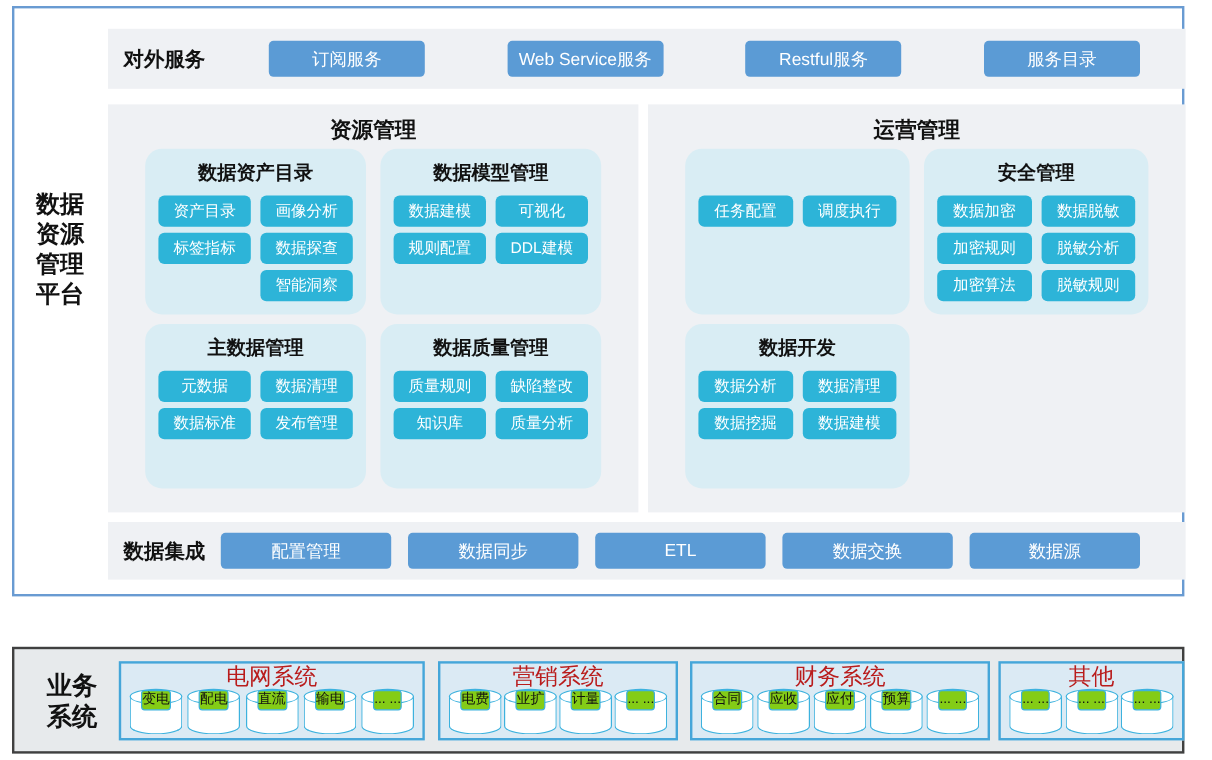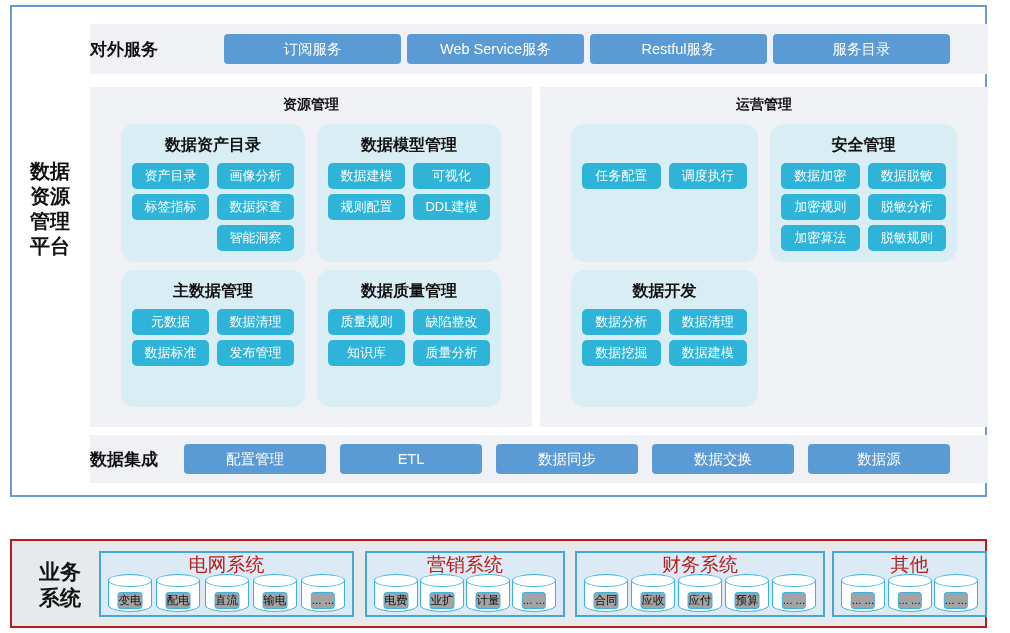--- a/index.html
+++ b/index.html
@@ -9,68 +9,68 @@
   
   .platform-box { position:absolute; left:10px; top:5px; width:977px; height:492px;
     border:2px solid #699bd2; background:#fff; }
   .platform-label { position:absolute; left:14px; top:152px; width:48px;
     font-size:20px; font-weight:bold; line-height:25px; text-align:center; white-space:pre-line; }
 
   .band { position:absolute; left:78px; width:898px; background:#eff1f4;
     display:flex; align-items:center; }
   .band.services { top:17px; height:50px; }
   .band.integration { top:428px; height:48px; }
-  .section-label { flex:none; width:82px; font-size:17px; font-weight:bold; }
+  .section-label { flex:none; width:82px; padding-left:13px; font-size:17px; font-weight:bold; }
   .band-buttons { flex:1; display:flex; justify-content:space-between; align-items:center; }
   .band.services   .band-buttons { padding:0 38px 0 52px; }
   .band.integration .band-buttons { padding:0 38px 0 12px; }
-  .svc-btn { width:177px; height:30px; background:#5b9bd5; color:#fff; border-radius:4px;
+  .svc-btn { width:130px; height:30px; background:#5b9bd5; color:#fff; border-radius:4px;
     display:flex; align-items:center; justify-content:center; font-size:14.5px; cursor:pointer; }
   .band.integration .svc-btn { width:142px; }
 
   .panel { position:absolute; top:80px; height:340px; background:#eff1f4; }
   .panel.resource   { left:78px;  width:442px; }
   .panel.operations { left:528px; width:448px; }
-  .panel-title { text-align:center; font-weight:bold; font-size:14px; padding-top:9px; height:29px; }
+  .panel-title { text-align:center; font-weight:bold; font-size:18px; padding-top:9px; height:29px; }
   .subpanels { display:grid; grid-template-columns:1fr 1fr; grid-template-rows:138px 137px;
     gap:8px 12px; padding:8px 31px 0; }
   .subpanel { background:#d9edf4; border-radius:14px; padding:9px 9px 0; }
   .subpanel-title { text-align:center; font-weight:bold; font-size:16px; height:25px; line-height:23px; }
   .btn-grid { display:grid; grid-template-columns:1fr 1fr; gap:5px 8px; padding:5px 2px 0; }
   .f-btn { height:26px; background:#2db4d8; color:#fff; border-radius:5px;
     display:flex; align-items:center; justify-content:center; font-size:13px; cursor:pointer; }
   .col2 { grid-column:2; }
 
   
   .flows { position:absolute; left:0; top:497px; width:1010px; height:42px; }
   .flow { position:absolute; top:12px; height:42px; display:flex; align-items:center; gap:7px;margin-top:32px; }
   .flow.up   { left:258px; }
   .flow.down { left:692px; }
   .flow-label { font-size:14.5px; color:#222; }
 
   
   .business-box { position:absolute; left:10px; top:539px; width:977px; height:89px;
-    background:#e7eaec; border:2px solid #b91c1c; }
+    background:#e7eaec; border:2px solid #404040; }
   .business-label { position:absolute; left:22px; top:18px; width:52px;
     font-size:21px; font-weight:bold; line-height:26px; text-align:center; white-space:pre-line; }
   .sys-box { position:absolute; top:10px; height:66px; background:#dbeaf4;
     border:2px solid #45a6d9; padding:2px 7px 5px; display:flex; flex-direction:column; }
   .sys-box.grid    { left:87px;  width:255px; }
   .sys-box.market  { left:353px; width:200px; }
   .sys-box.finance { left:563px; width:250px; }
   .sys-box.other   { left:820px; width:155px; }
   .sys-title { text-align:center; font-size:19px; height:19px; line-height:19px; color:#b91c1c; }
   .cyl-row { flex:1; display:flex; justify-content:space-between; align-items:flex-end; }
   .cyl { position:relative; width:44px; height:38px; }
   .cyl-top { position:absolute; top:0; left:0; width:44px; height:13px; background:#fff;
     border:1.5px solid #3db2de; border-radius:50%; z-index:2; }
   .cyl-body { position:absolute; top:6px; left:0; width:44px; height:32px; background:#fff;
     border:1.5px solid #3db2de; border-top:none; border-radius:0 0 22px 22px / 0 0 7px 7px; z-index:1; }
-  .cyl-label { position:absolute; z-index:3; left:50%; transform:translateX(-50%); bottom:3px;
-    background:#a3a3a3; border:1px solid #3db2de; border-radius:3px; padding:0 0;
+  .cyl-label { position:absolute; z-index:3; left:50%; transform:translateX(-50%); bottom:20px;
+    background:#84cc16; border:1px solid #3db2de; border-radius:3px; padding:0 0;
     font-size:11.5px; line-height:15px; white-space:nowrap; color:#111; }
 </style>
 </head>
 <body>
 
 <div class="canvas">
 
   <div class="platform-box">
     <div class="platform-label">数据
 资源
@@ -160,22 +160,22 @@
             <div class="f-btn">数据建模</div>
           </div>
         </div>
       </div>
     </div>
 
     <div class="band integration">
       <div class="section-label">数据集成</div>
       <div class="band-buttons">
         <div class="svc-btn">配置管理</div>
+        <div class="svc-btn">数据同步</div>
         <div class="svc-btn">ETL</div>
-        <div class="svc-btn">数据同步</div>
         <div class="svc-btn">数据交换</div>
         <div class="svc-btn">数据源</div>
       </div>
     </div>
   </div>
 
   <div class="flows">
     <div class="flow up">
       <span class="flow-label">集成数据</span>
       <svg width="12" height="38">

